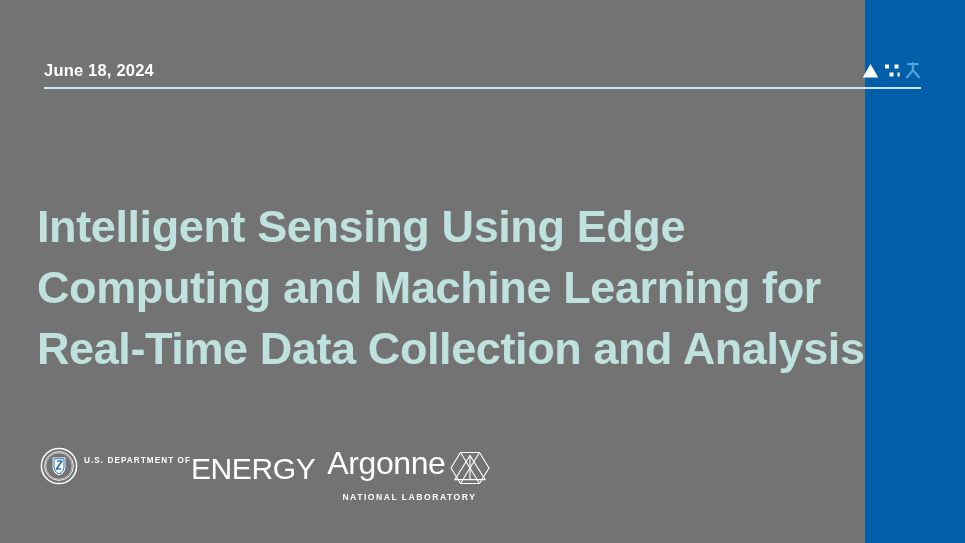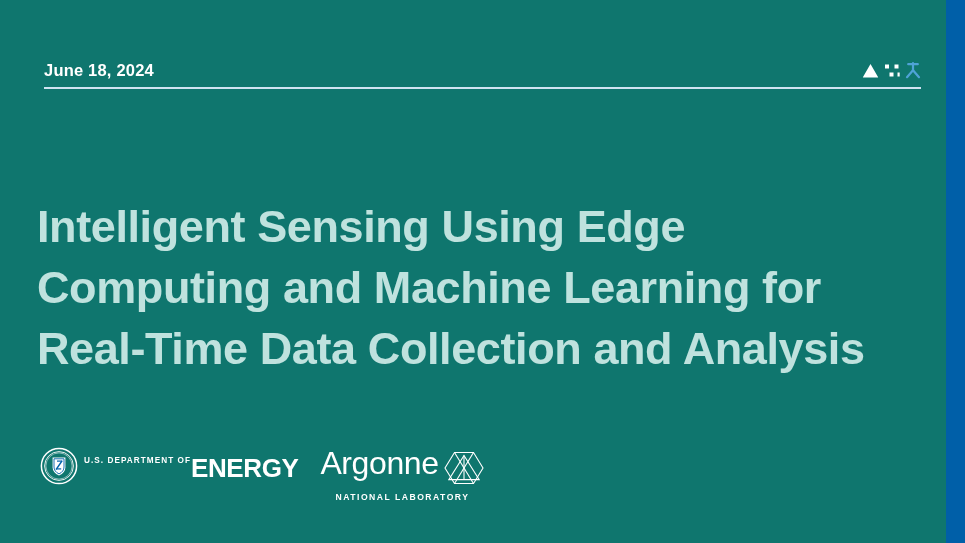--- a/index.html
+++ b/index.html
@@ -9,23 +9,23 @@
   body {
     width: 965px;
     height: 543px;
     overflow: hidden;
     font-family: "Liberation Sans", sans-serif;
     background: #005FA8;
   }
 
   .slide {
     position: relative;
-    width: 946px;
+    width: 865px;
     height: 543px;
-    background: #0f766e;
+    background: #737373;
     box-sizing: border-box;
   }
 
   
   .header {
     position: absolute;
     left: 44px;
     top: 60px;
     width: 877px;
     height: 32px;
@@ -111,32 +111,32 @@
   }
   .doe-dept {
     font-size: 8.2px;
     font-weight: bold;
     color: #FFFFFF;
     letter-spacing: 1.05px;
     line-height: 10px;
     white-space: nowrap;
   }
   .doe-energy {
-    font-size: 26px;
-    font-weight: bold;
+    font-size: 30px;
+    font-weight: normal;
     color: #FFFFFF;
     letter-spacing: -0.4px;
     line-height: 25px;
     white-space: nowrap;
   }
 
   .argonne-logo {
     display: flex;
     align-items: flex-start;
-    margin-left: 22px;
+    margin-left: 12px;
     height: 46px;
     padding-top: 2px;
   }
   .argonne-word-wrap {
     display: flex;
     flex-direction: column;
   }
   .argonne-row {
     display: flex;
     align-items: flex-start;

